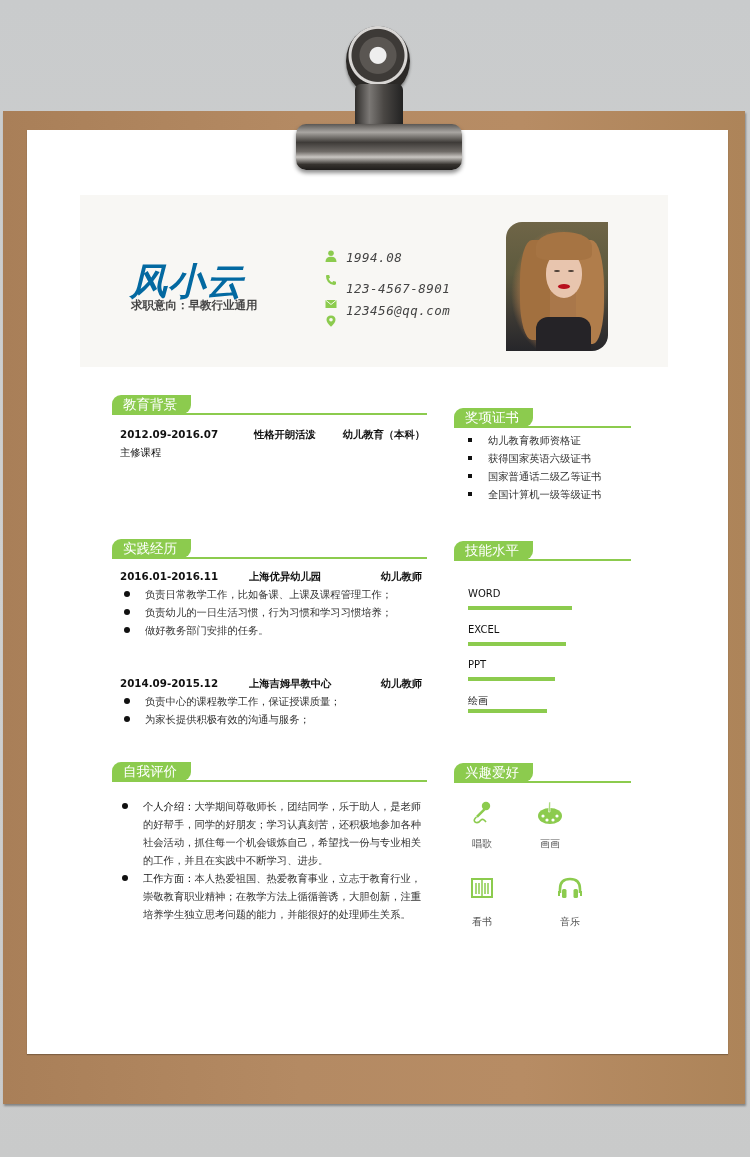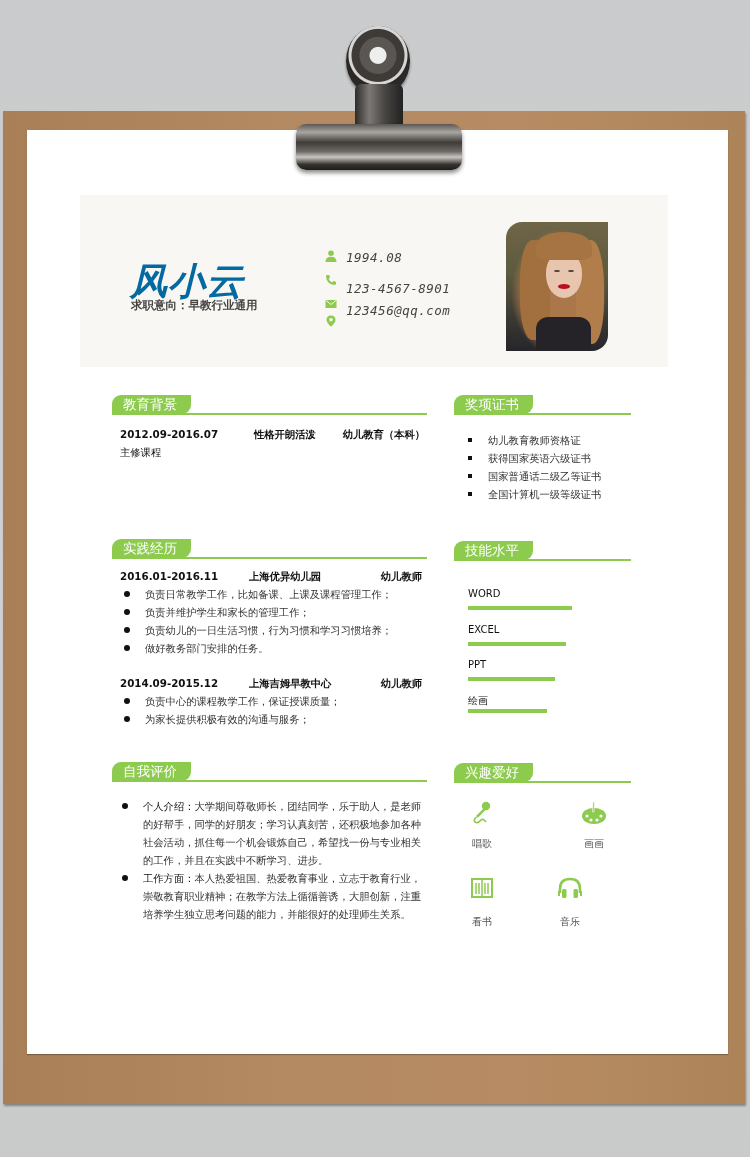--- a/index.html
+++ b/index.html
@@ -173,21 +173,20 @@
   <div class="tab">实践经历</div>
   <div class="line"></div>
 </div>
 <div class="block" style="left:120px;top:567px;width:302px">
   <div class="row3">
     <span style="left:0">2016.01-2016.11</span>
     <span style="left:129px">上海优异幼儿园</span>
     <span style="right:0">幼儿教师</span>
   </div>
   <div class="bul">负责日常教学工作，比如备课、上课及课程管理工作；</div>
-  <div class="bul">负责并维护学生和家长的管理工作；</div>
   <div class="bul">负责幼儿的一日生活习惯，行为习惯和学习习惯培养；</div>
   <div class="bul">做好教务部门安排的任务。</div>
 </div>
 <div class="block" style="left:120px;top:674px;width:302px">
   <div class="row3">
     <span style="left:0">2014.09-2015.12</span>
     <span style="left:129px">上海吉姆早教中心</span>
     <span style="right:0">幼儿教师</span>
   </div>
   <div class="bul">负责中心的课程教学工作，保证授课质量；</div>
@@ -196,21 +195,21 @@
 
 <div class="sec-h" style="left:112px;top:762px;width:315px">
   <div class="tab">自我评价</div>
   <div class="line"></div>
 </div>
 <div class="block" style="left:118px;top:797px;width:307px">
   <div class="bul"><span class="bold">个人介绍：</span><span>大学期间尊敬师长，团结同学，乐于助人，是老师的好帮手，同学的好朋友；学习认真刻苦，还积极地参加各种社会活动，抓住每一个机会锻炼自己，希望找一份与专业相关的工作，并且在实践中不断学习、进步。</span></div>
   <div class="bul"><span class="bold">工作方面：</span><span>本人热爱祖国、热爱教育事业，立志于教育行业，崇敬教育职业精神；在教学方法上循循善诱，大胆创新，注重培养学生独立思考问题的能力，并能很好的处理师生关系。</span></div>
 </div>
 
-<div class="sec-h" style="left:454px;top:395px;width:177px">
+<div class="sec-h" style="left:454px;top:408px;width:177px">
   <div class="tab">奖项证书</div>
   <div class="line"></div>
 </div>
 <div class="block" style="left:454px;top:431px;width:180px">
   <div class="sq">幼儿教育教师资格证</div>
   <div class="sq">获得国家英语六级证书</div>
   <div class="sq">国家普通话二级乙等证书</div>
   <div class="sq">全国计算机一级等级证书</div>
 </div>
 
@@ -240,21 +239,21 @@
   <div class="line"></div>
 </div>
 <div class="hobby" style="left:452px;top:801px">
   <svg width="22" height="24" viewBox="0 0 22 24">
     <circle cx="15" cy="5" r="4.2" fill="#8ccb4e"></circle>
     <path d="M12.5 7.5 L5 15 L6.8 16.8 L14.3 9.3Z" fill="#8ccb4e"></path>
     <path d="M5.5 16 Q2 19 4 21 Q7 23 10 19 Q12 17 15 21" fill="none" stroke="#8ccb4e" stroke-width="1.6"></path>
   </svg>
   <span>唱歌</span>
 </div>
-<div class="hobby" style="left:564px;top:801px">
+<div class="hobby" style="left:520px;top:801px">
   <svg width="26" height="24" viewBox="0 0 26 24">
     <ellipse cx="13" cy="15" rx="12" ry="8" fill="#8ccb4e"></ellipse>
     <circle cx="6" cy="15" r="1.6" fill="#fff"></circle>
       <circle cx="10" cy="19" r="1.6" fill="#fff"></circle>
     <circle cx="16" cy="19" r="1.6" fill="#fff"></circle>
       <circle cx="20" cy="15" r="1.6" fill="#fff"></circle>
     <path d="M12 1 L13.5 1 L13 11 L11.5 11Z" fill="#8ccb4e" stroke="#fff" stroke-width="0.6"></path>
   </svg>
   <span>画画</span>
 </div>

